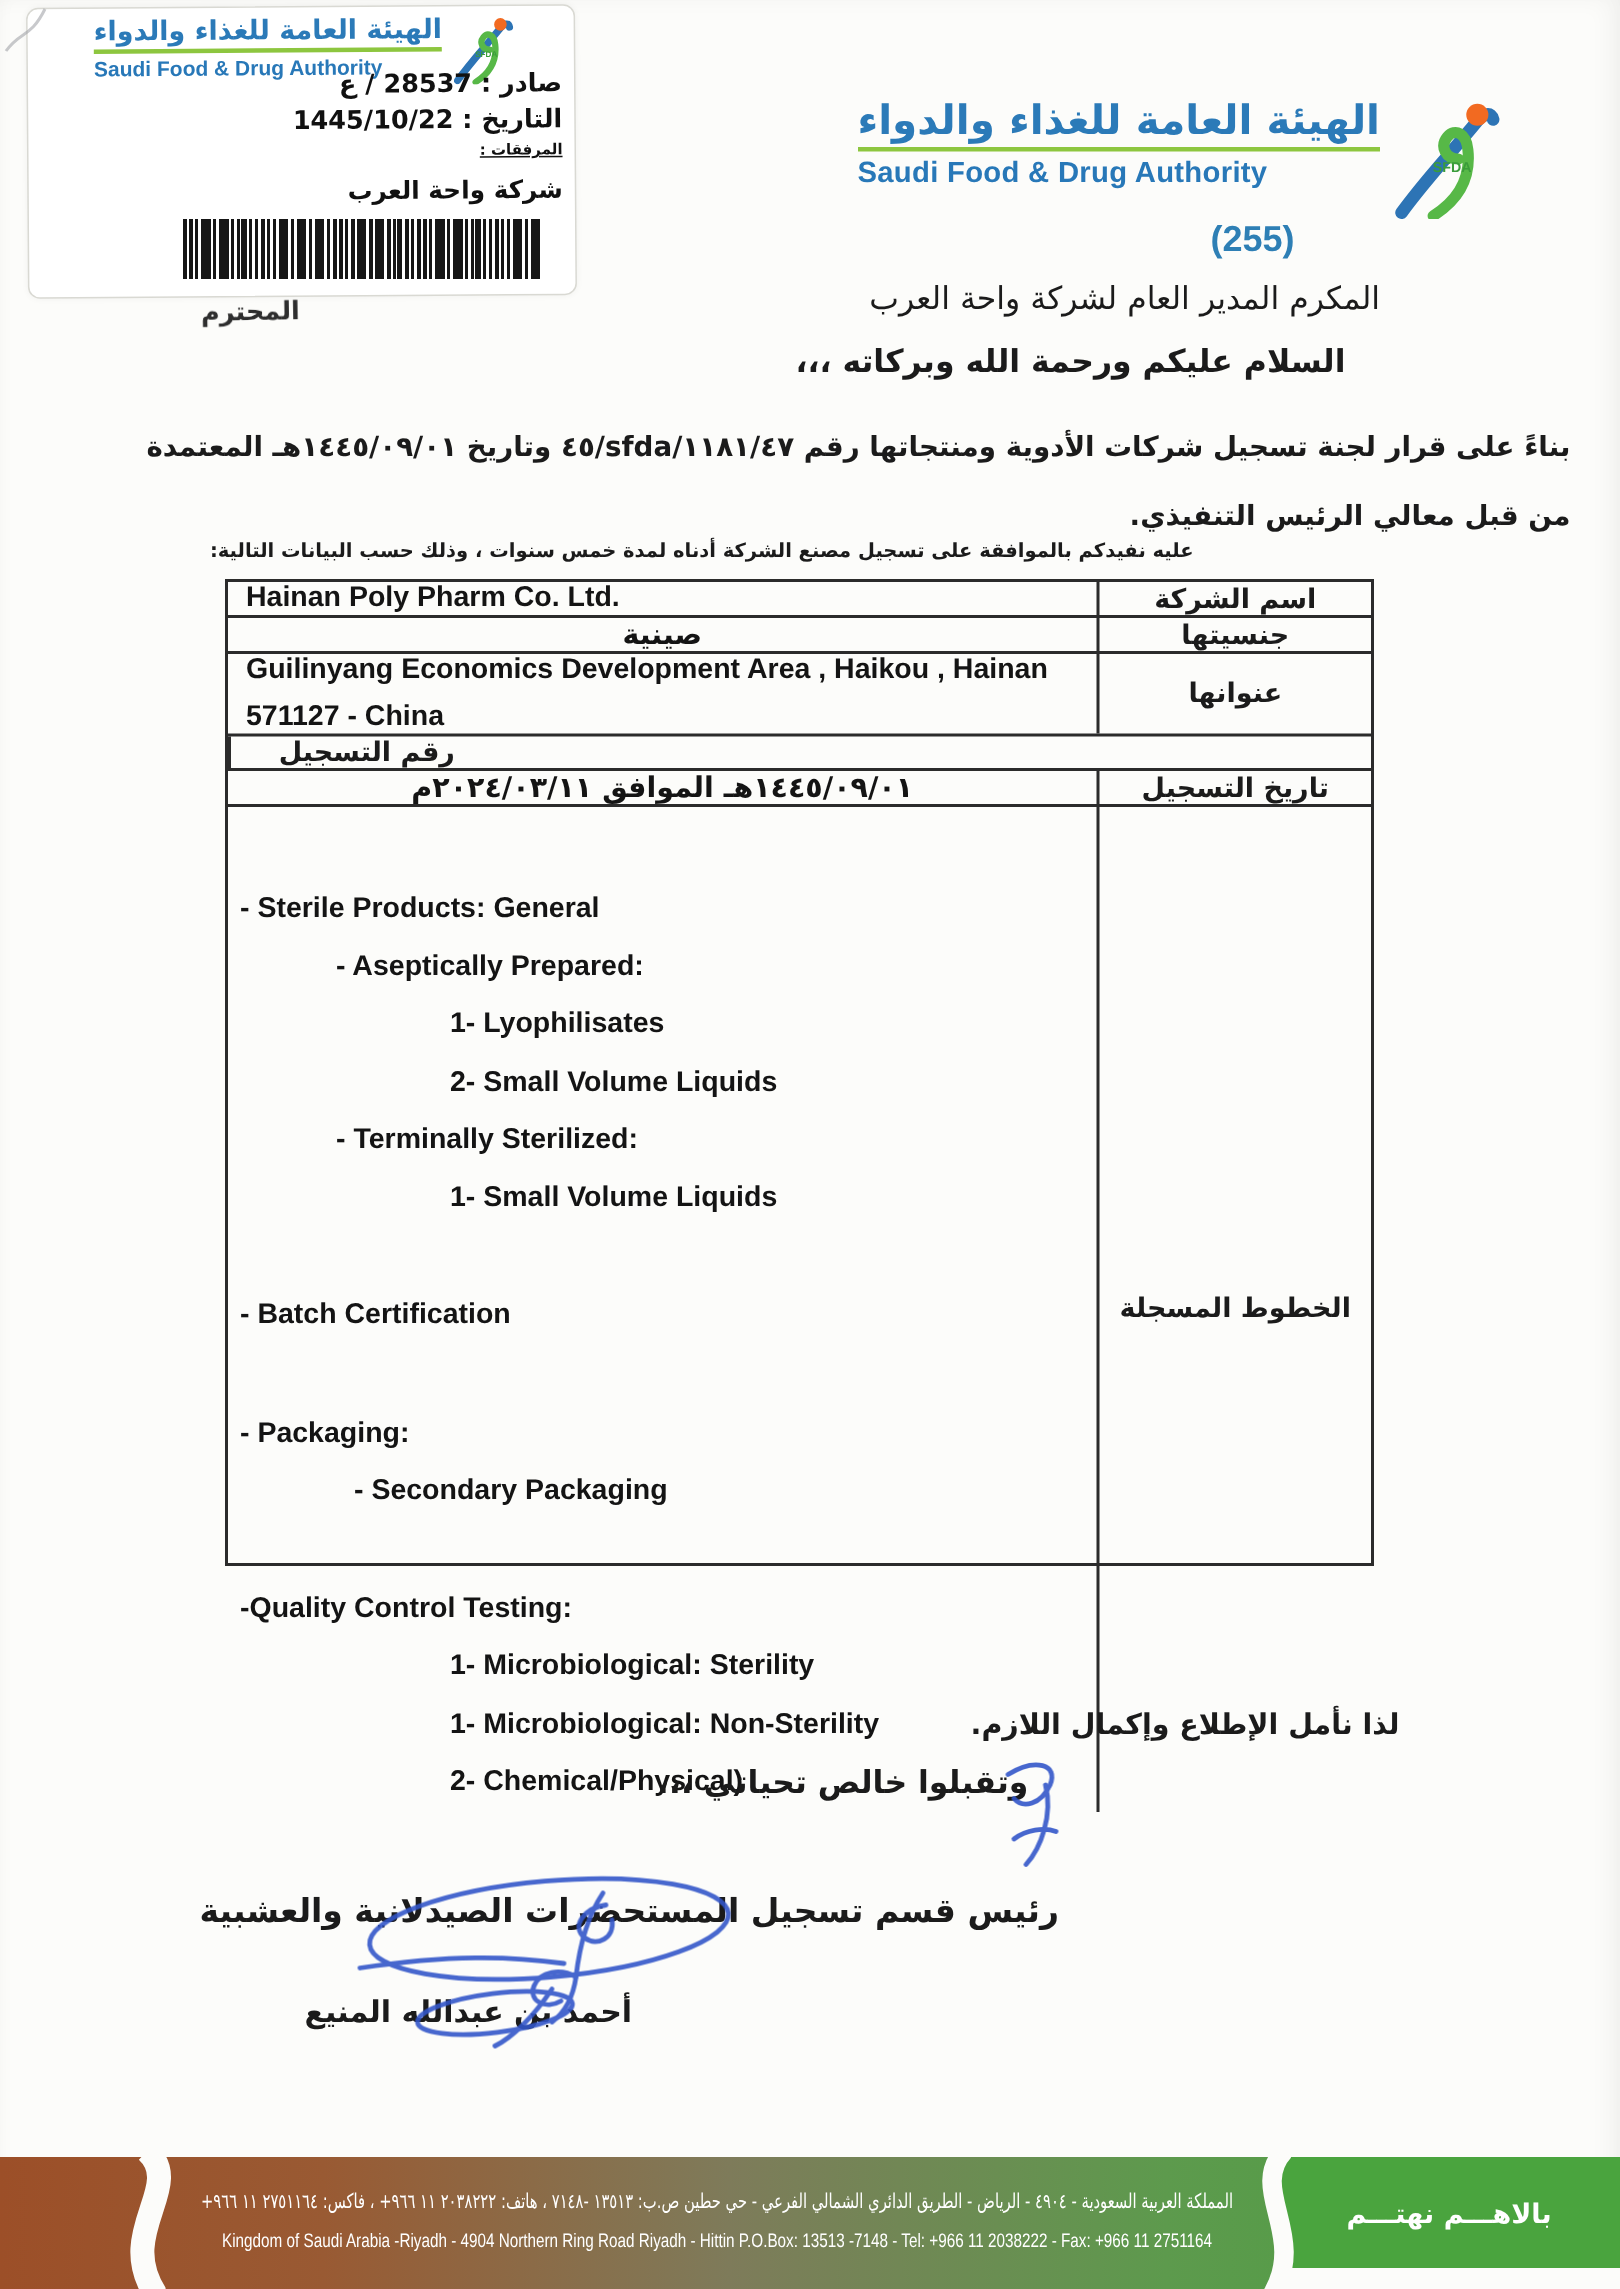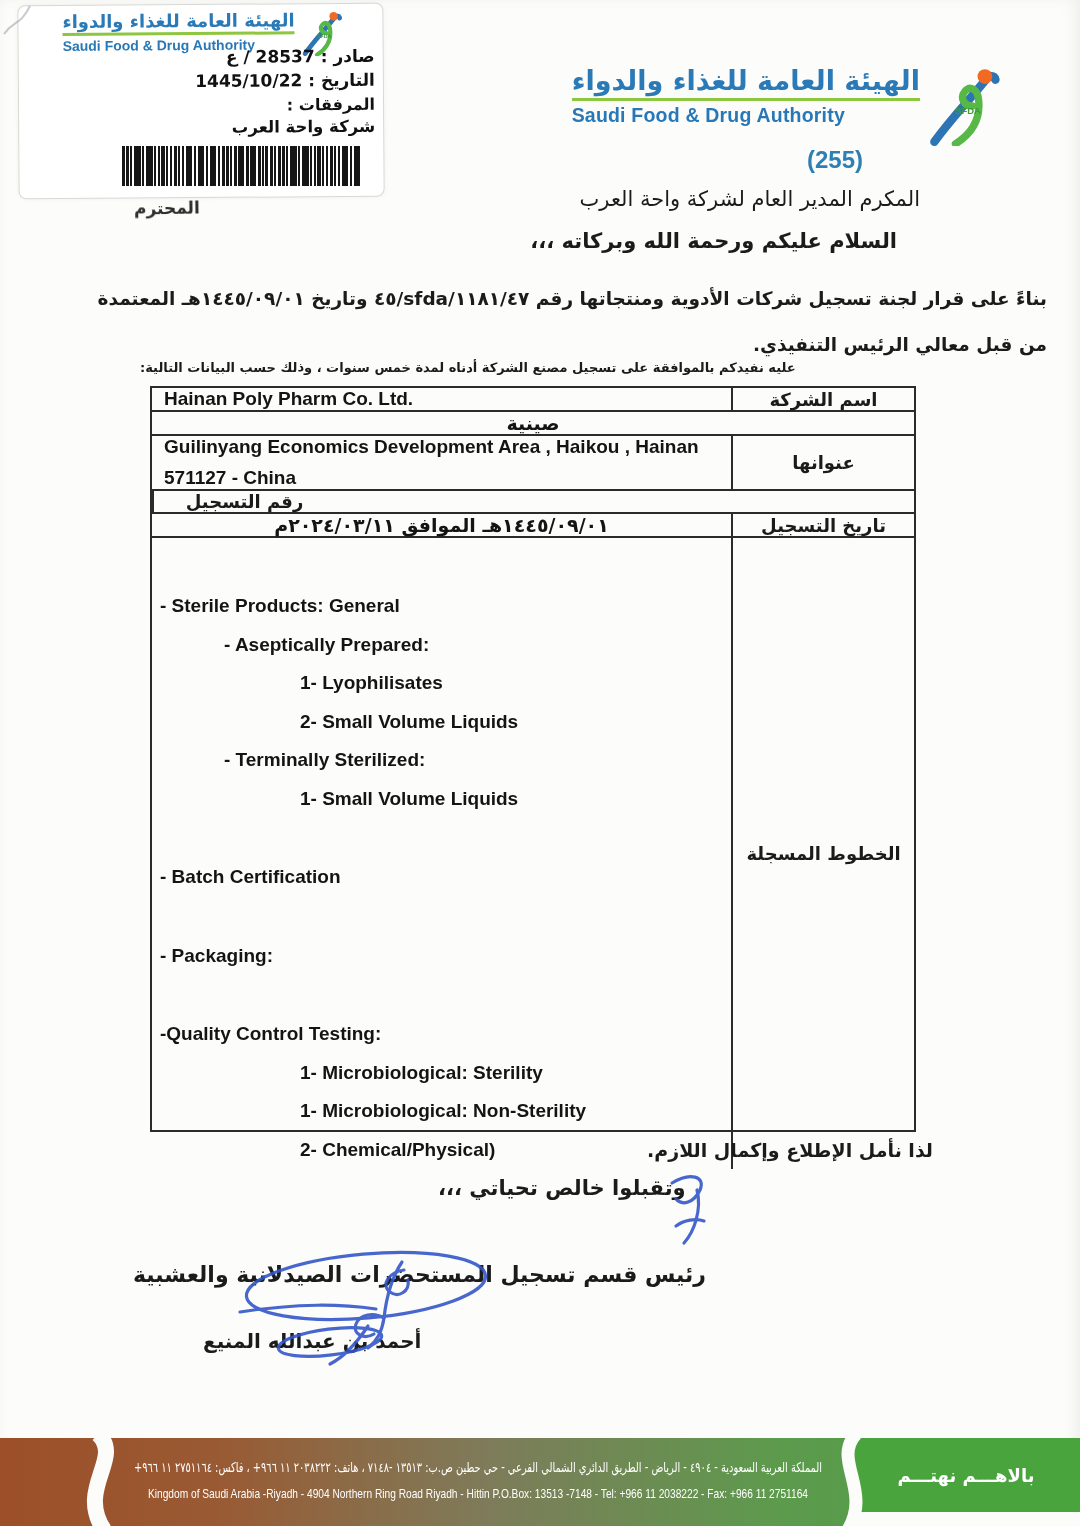--- a/index.html
+++ b/index.html
@@ -19,21 +19,21 @@
     transform:rotate(-0.4deg);
     box-shadow:0 0 5px rgba(0,0,0,0.05);
   }
   .stamp-logo{position:absolute; top:6px; left:44px; display:flex; align-items:flex-start; gap:8px;}
   .stamp-logo .logo-ar{font-size:18px; font-weight:700; color:#2b7ab8; line-height:20px;}
   .stamp-logo .logo-underline{height:2.5px; background:#8dc63f; margin-top:1px;}
   .stamp-logo .logo-en{font-family:"Liberation Sans",sans-serif; font-size:14px; font-weight:700; color:#2878b8; margin-top:2px; white-space:nowrap;}
   .stamp-line{position:absolute; right:8px; direction:rtl; font-weight:700; color:#111; white-space:nowrap;}
   .stamp-issued{top:42px; font-size:17px;}
   .stamp-date{top:66px; font-size:17px;}
-  .stamp-attach{top:91px; font-size:16px;}
+  .stamp-attach{top:91px; font-size:10px;text-decoration:underline;}
   .stamp-company{top:113px; font-size:16.5px; font-weight:700;}
   .barcode{
     left:122px; top:146px; width:240px; height:40px;
     background:
       repeating-linear-gradient(90deg,#161616 0 2px,transparent 2px 4px),
       repeating-linear-gradient(90deg,#161616 0 1px,transparent 1px 6px),
       repeating-linear-gradient(90deg,#161616 0 3px,transparent 3px 13px);
   }
   .muhtaram{left:134px; top:198px; font-size:17px; font-weight:700; color:#2e2e2e; filter:blur(0.4px); transform:rotate(-1deg);}
 
@@ -46,21 +46,21 @@
   .recipient{top:187px; right:160px; font-size:21px; font-weight:400;}
   .salutation{top:229px; right:183px; font-size:21px; font-weight:700;}
 
   
   .para1{top:276px; left:133px; right:33px; direction:rtl; font-size:18.5px; font-weight:700; line-height:46px;}
   .para1 .jline{text-align:justify; text-align-last:justify; white-space:nowrap;}
   .para1 .line2{text-align:right;}
   .para2{top:360px; left:140px; right:80px; direction:rtl; text-align:left; font-size:13px; font-weight:700;}
 
   
-  .reg-table{left:150px; top:386px; width:766px; height:746px; border:2.2px solid #2b2b2b; display:flex; flex-direction:column; box-sizing:border-box; background:transparent;}
+  .reg-table{left:150px; top:386px; width:766px; height:658px; border:2.2px solid #2b2b2b; display:flex; flex-direction:column; box-sizing:border-box; background:transparent;}
   .trow{display:flex; border-bottom:2.2px solid #2b2b2b; box-sizing:border-box;}
   .trow:last-child{border-bottom:none; flex:1;}
   .tval{flex:1; display:flex; align-items:center; box-sizing:border-box; font-family:"Liberation Sans",sans-serif; font-weight:700; font-size:19px; color:#141414;}
   .tlabel{width:183px; border-left:2.2px solid #2b2b2b; display:flex; align-items:center; justify-content:center; direction:rtl; font-size:18px; font-weight:700; box-sizing:border-box;}
   .r1{height:36px;} .r2{height:39px;} .r3{height:82px;} .r4{height:38px;} .r5{height:40px;}
   .v-left{justify-content:flex-start; padding-left:12px;}
   .v-center{justify-content:center;}
   .v-ar{font-family:"DejaVu Sans",sans-serif; direction:rtl; font-size:19px;}
   .addr{flex-direction:column; align-items:flex-start; padding-left:12px; gap:9px;}
   .lines-cell{flex:1; display:block; padding:9px 0 0 8px; box-sizing:border-box;}
@@ -128,20 +128,21 @@
   </div>
   <div class="abs para2">عليه نفيدكم بالموافقة على تسجيل مصنع الشركة أدناه لمدة خمس سنوات ، وذلك حسب البيانات التالية:</div>
 
   <div class="abs reg-table">
     <div class="trow r1">
       <div class="tval v-left">Hainan Poly Pharm Co.  Ltd.</div>
       <div class="tlabel">اسم الشركة</div>
     </div>
     <div class="trow r2">
       <div class="tval v-center v-ar">صينية</div>
+      <div class="tlabel">جنسيتها</div>
     </div>
     <div class="trow r3">
       <div class="tval addr">
         <div>Guilinyang Economics Development Area , Haikou , Hainan</div>
         <div>571127 - China</div>
       </div>
       <div class="tlabel">عنوانها</div>
     </div>
     <div class="trow r4">
       <div class="tlabel">رقم التسجيل</div>
@@ -153,20 +154,21 @@
     <div class="trow">
       <div class="tval lines-cell">
         <div class="pline ind0">- Sterile Products: General</div>
         <div class="pline ind1">- Aseptically Prepared:</div>
         <div class="pline ind2">1- Lyophilisates</div>
         <div class="pline ind2">2- Small Volume Liquids</div>
         <div class="pline ind1">- Terminally Sterilized:</div>
         <div class="pline ind2">1- Small Volume Liquids</div>
         <div class="pline ind0">- Batch Certification</div>
         <div class="pline ind0">- Packaging:</div>
+        <div class="pline ind1b">- Secondary Packaging</div>
         <div class="pline ind0">-Quality Control Testing:</div>
         <div class="pline ind2">1- Microbiological: Sterility</div>
         <div class="pline ind2">1- Microbiological: Non-Sterility</div>
         <div class="pline ind2">2- Chemical/Physical)</div>
       </div>
       <div class="tlabel">الخطوط المسجلة</div>
     </div>
   </div>
 
   <div class="abs closing-action rtl">لذا نأمل الإطلاع وإكمال اللازم.</div>

